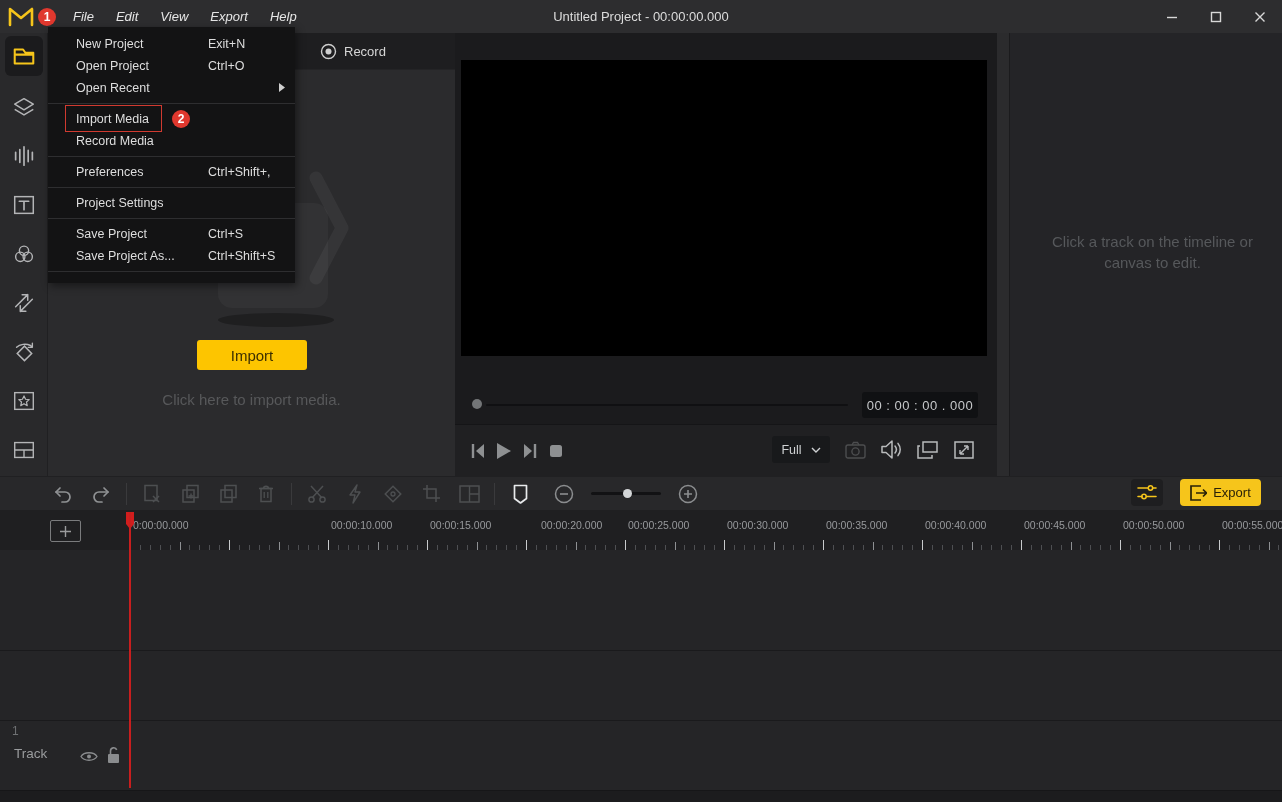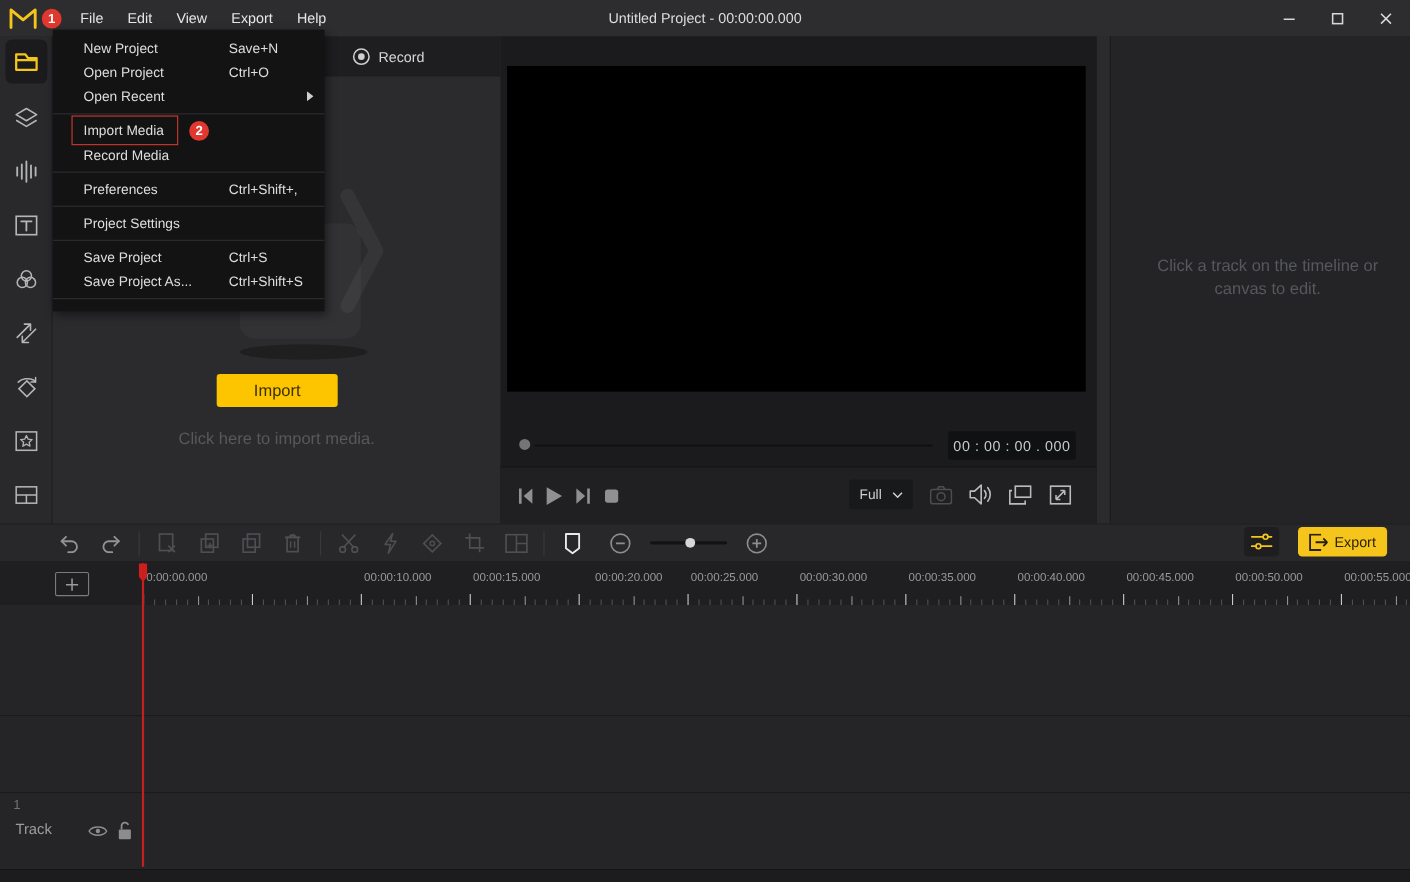--- a/index.html
+++ b/index.html
@@ -6,21 +6,21 @@
   html,body { background:#1a1a1c; }
   body { font-family:"Liberation Sans", sans-serif; }
   #app { position:relative; width:1282px; height:802px; background:#2b2b2d; overflow:hidden; color:#e2e2e2; }
   .abs { position:absolute; }
 
   
   .titlebar { left:0; top:0; width:1282px; height:33px; background:#2d2d2f; display:flex; align-items:center; }
   .logo { margin-left:8px; display:flex; align-items:center; }
   .badge { width:18px; height:18px; border-radius:50%; background:#e0382e; color:#fff; font-size:12px;
            display:flex; align-items:center; justify-content:center; font-weight:bold; }
-  .menubar { display:flex; margin-left:6px; }
+  .menubar { display:flex; margin-left:6px;font-style:italic; }
   .menubar .mitem { padding:0 11px; height:33px; display:flex; align-items:center; font-size:13px; color:#e6e6e6; cursor:default; }
   .wintitle { position:absolute; left:0; right:0; top:0; height:33px; display:flex; align-items:center; justify-content:center;
               font-size:13px; color:#dcdcdc; pointer-events:none; }
   .winbtns { margin-left:auto; display:flex; height:33px; }
   .winbtn { width:44px; height:33px; display:flex; align-items:center; justify-content:center; color:#d8d8d8; }
 
   
   .sidebar { left:0; top:33px; width:48px; height:443px; background:#29292b; border-right:1px solid #202022; }
   .side-item { width:48px; height:49px; display:flex; align-items:center; justify-content:center; }
   .side-item.selected { width:38px; height:40px; margin:3px 5px 6px 5px; background:#1b1b1d; border-radius:6px; }
@@ -544,21 +544,21 @@
   </div>
 
   <div class="playhead">
     <div class="ph-flag"></div>
     <div class="ph-line"></div>
   </div>
 
   <div class="abs filemenu">
     <div class="fm-item">
         <span>New Project</span>
-        <span class="fm-sc">Save+N</span>
+        <span class="fm-sc">Exit+N</span>
       </div>
     <div class="fm-item">
         <span>Open Project</span>
         <span class="fm-sc">Ctrl+O</span>
       </div>
     <div class="fm-item">
         <span>Open Recent</span>
       <span class="fm-arrow"><svg width="6" height="9" viewBox="0 0 6 9">
             <path d="M0 0l6 4.5L0 9z" fill="#cfcfcf"></path>
           </svg></span>

